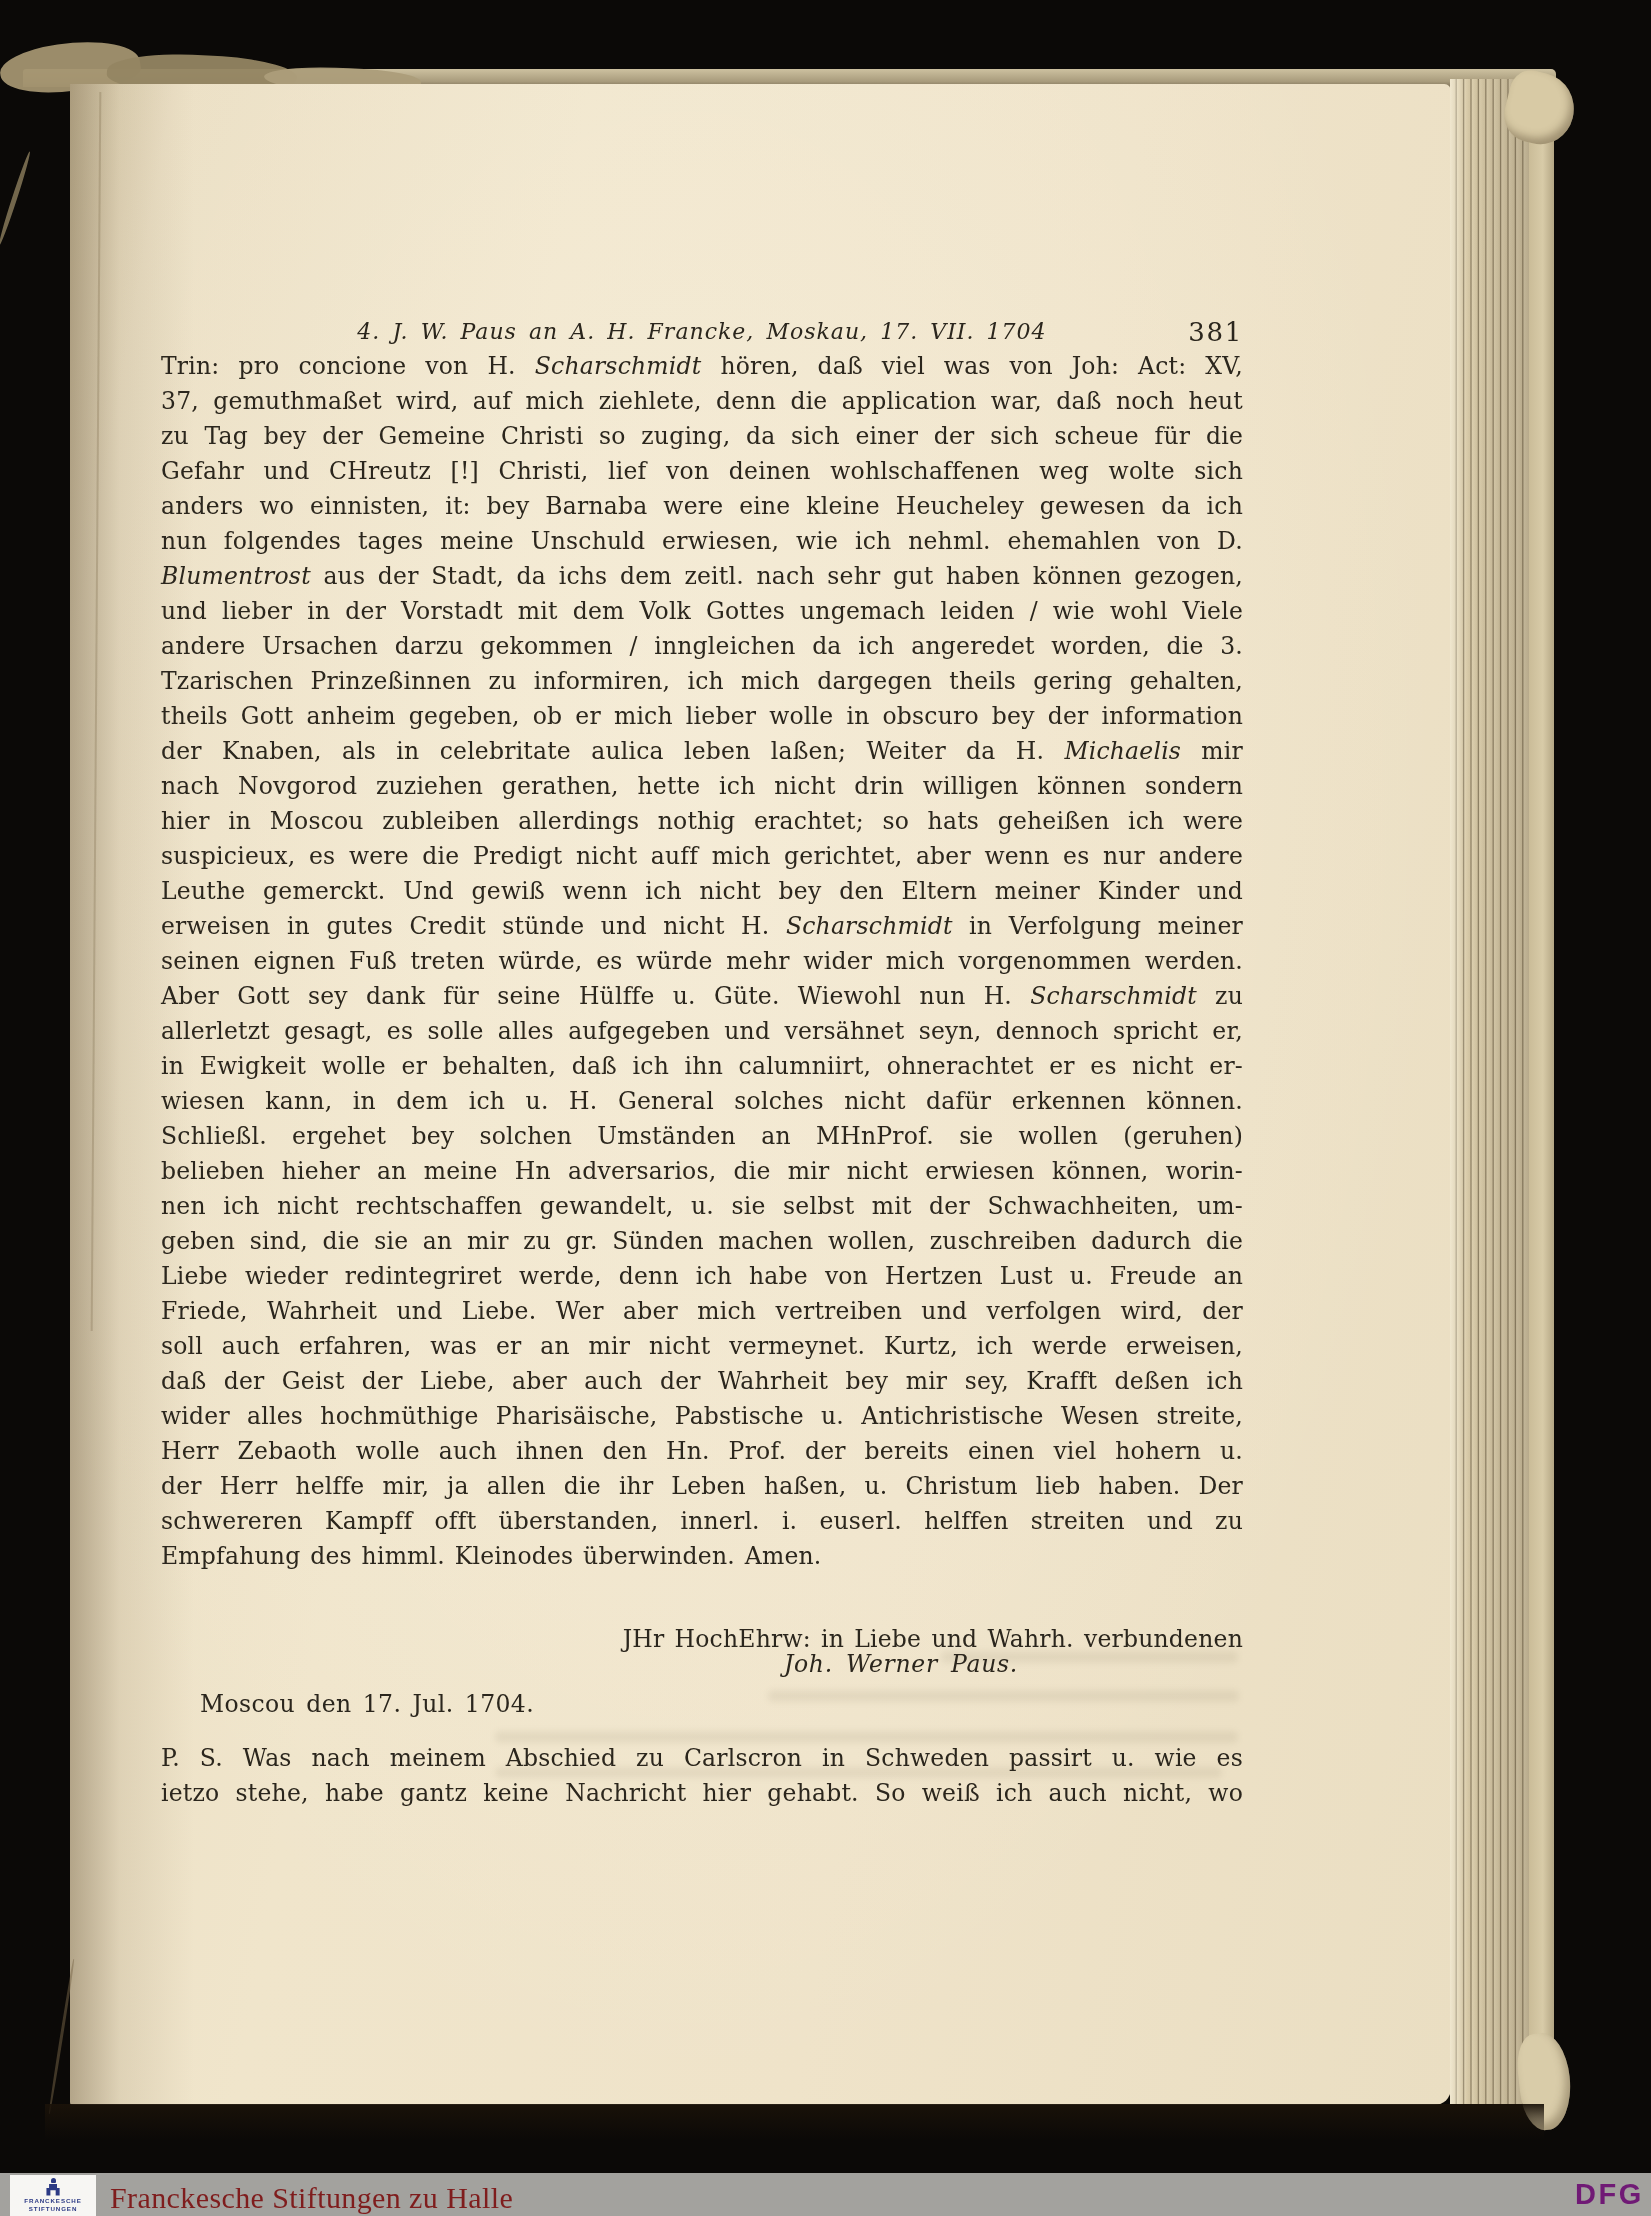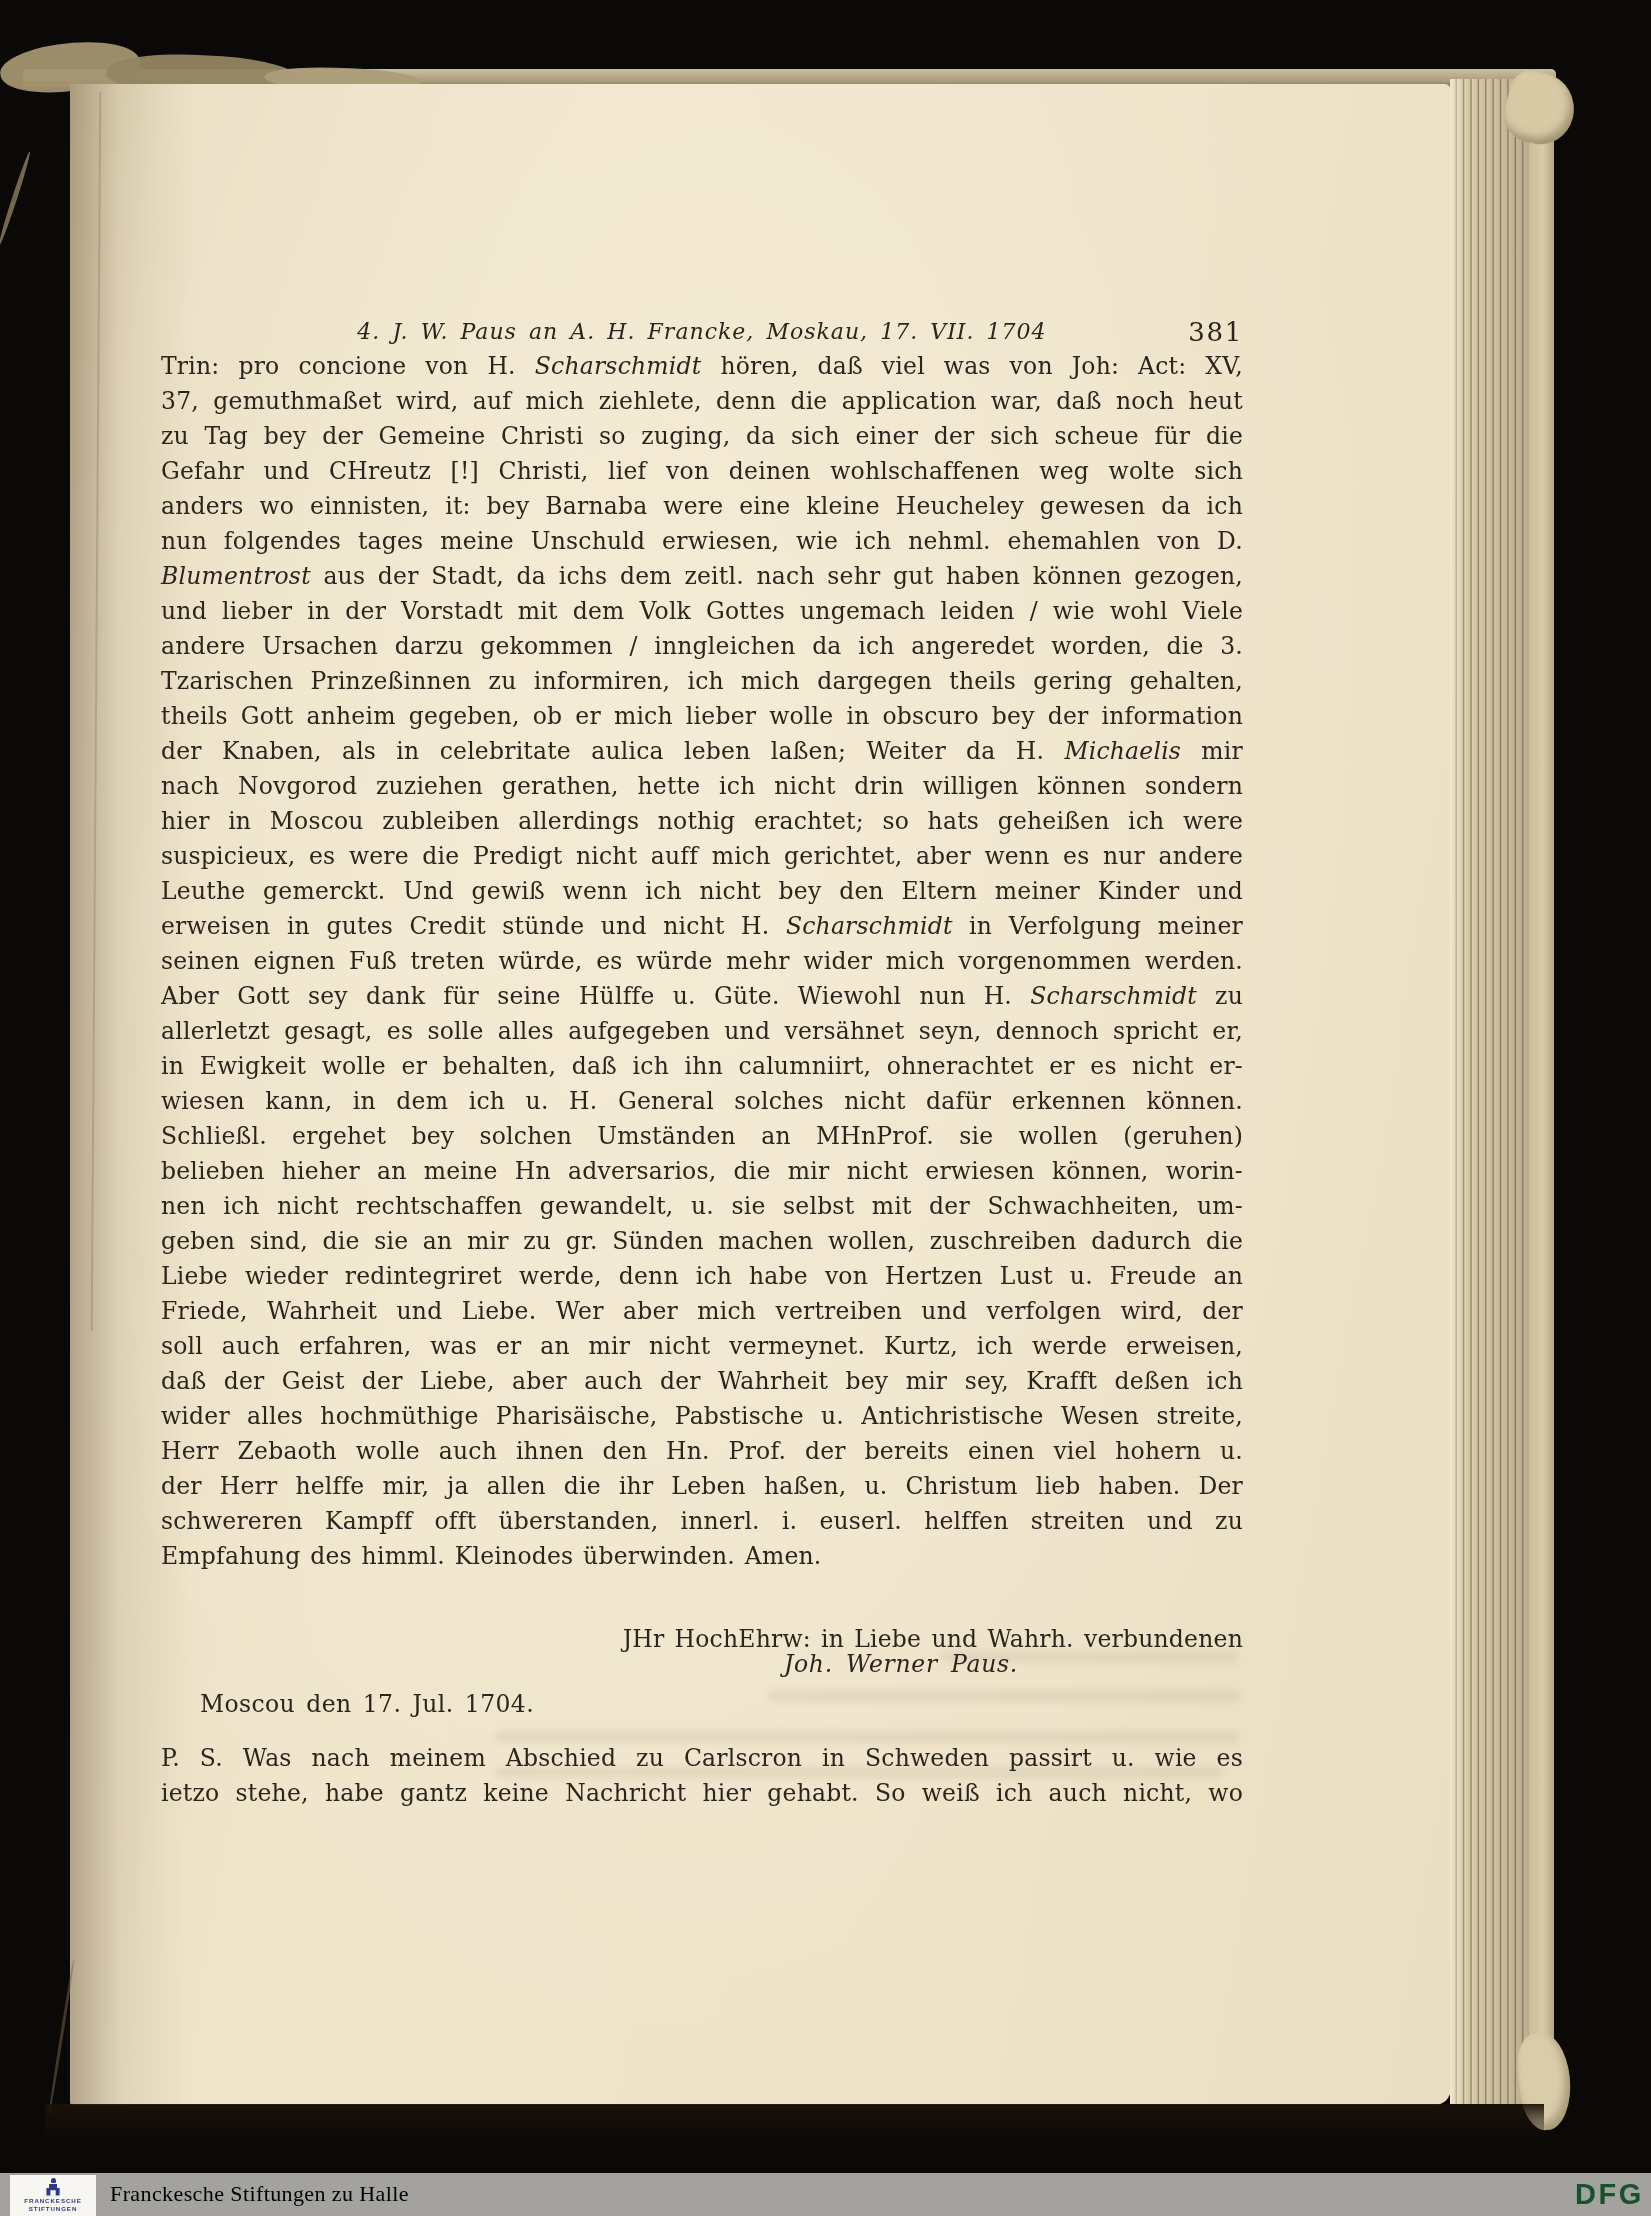--- a/index.html
+++ b/index.html
@@ -104,25 +104,25 @@
     text-align:center;
   }
   .emblem{position:relative;width:16.5px;height:18px;margin:2.5px auto 1.7px;}
   .emblem .dome{position:absolute;top:0;left:5.8px;width:5px;height:5px;background:var(--logo_blue,#2c3a85);border-radius:50% 50% 20% 20%;}
   .emblem .figure{position:absolute;bottom:0;left:1.7px;width:13.2px;height:11.6px;background:var(--logo_blue,#2c3a85);
     clip-path:polygon(0 100%,0 35%,20% 35%,20% 0,80% 0,80% 35%,100% 35%,100% 100%,70% 100%,70% 55%,30% 55%,30% 100%);}
   .logo-word{font-family:"Liberation Sans",sans-serif;font-size:6.2px;line-height:7.4px;
     letter-spacing:0.9px;color:var(--logo_blue,#2c3a85);font-weight:bold;}
   .institution{
     position:absolute;left:110px;top:8.3px;font-family:"Liberation Serif",serif;
-    font-size:22px;color:#000000;letter-spacing:0.4px;
+    font-size:30px;color:#7f1d1d;letter-spacing:0.4px;
   }
   .dfg{
     position:absolute;right:8.3px;top:5px;font-family:"Liberation Sans",sans-serif;
-    font-weight:bold;font-size:29px;color:#14532d;letter-spacing:2.5px;font-stretch:condensed;
+    font-weight:bold;font-size:29px;color:#701a75;letter-spacing:2.5px;font-stretch:condensed;
   }
 </style>
 </head>
 <body style="--background: #0b0907; --page_color: #efe3c9; --text_color: #2b261d; --footer_bar: #a3a29e; --logo_blue: #2c3a85;">
 
 <div class="top-edge"></div>
 <div class="cloth c1"></div>
 <div class="cloth c2"></div>
 <div class="cloth c3"></div>
 <div class="cloth thread"></div>

